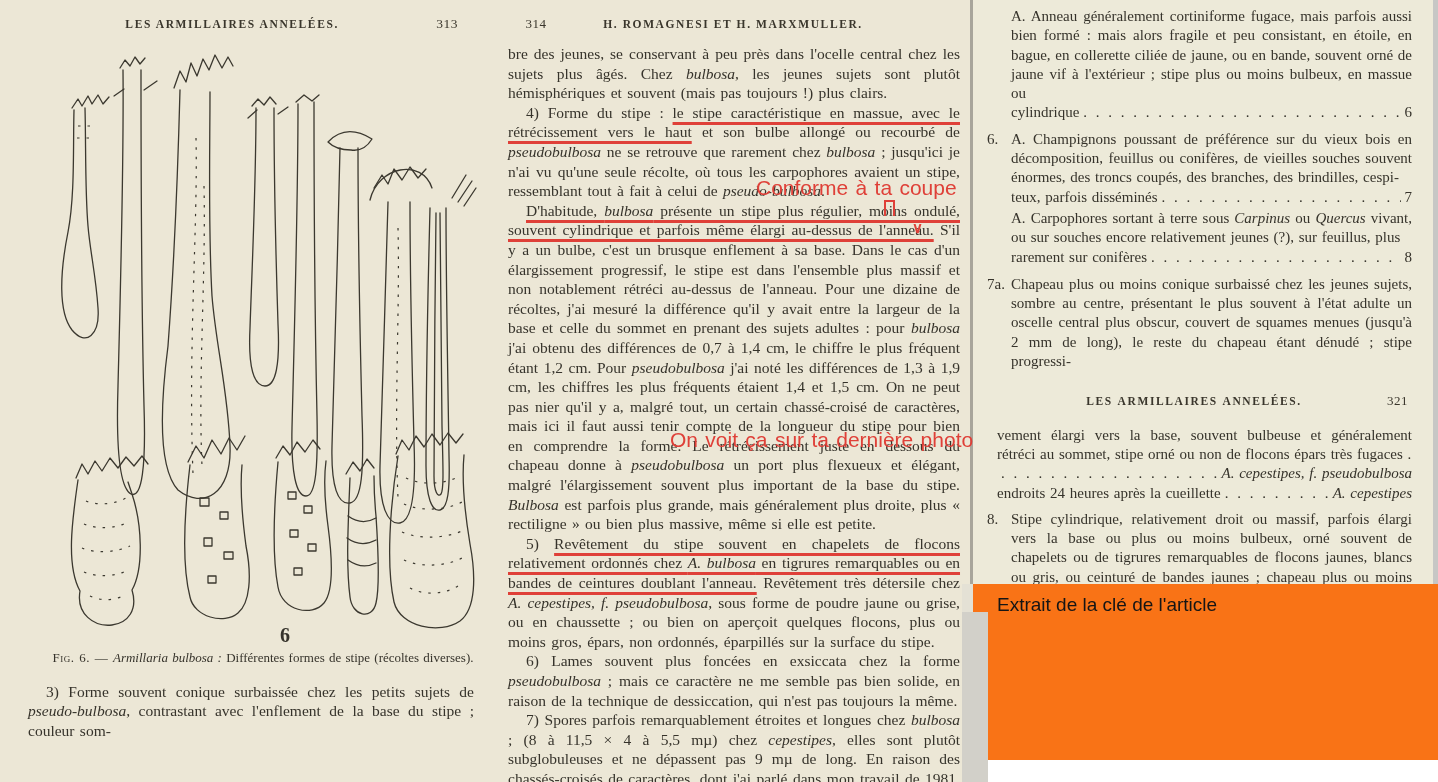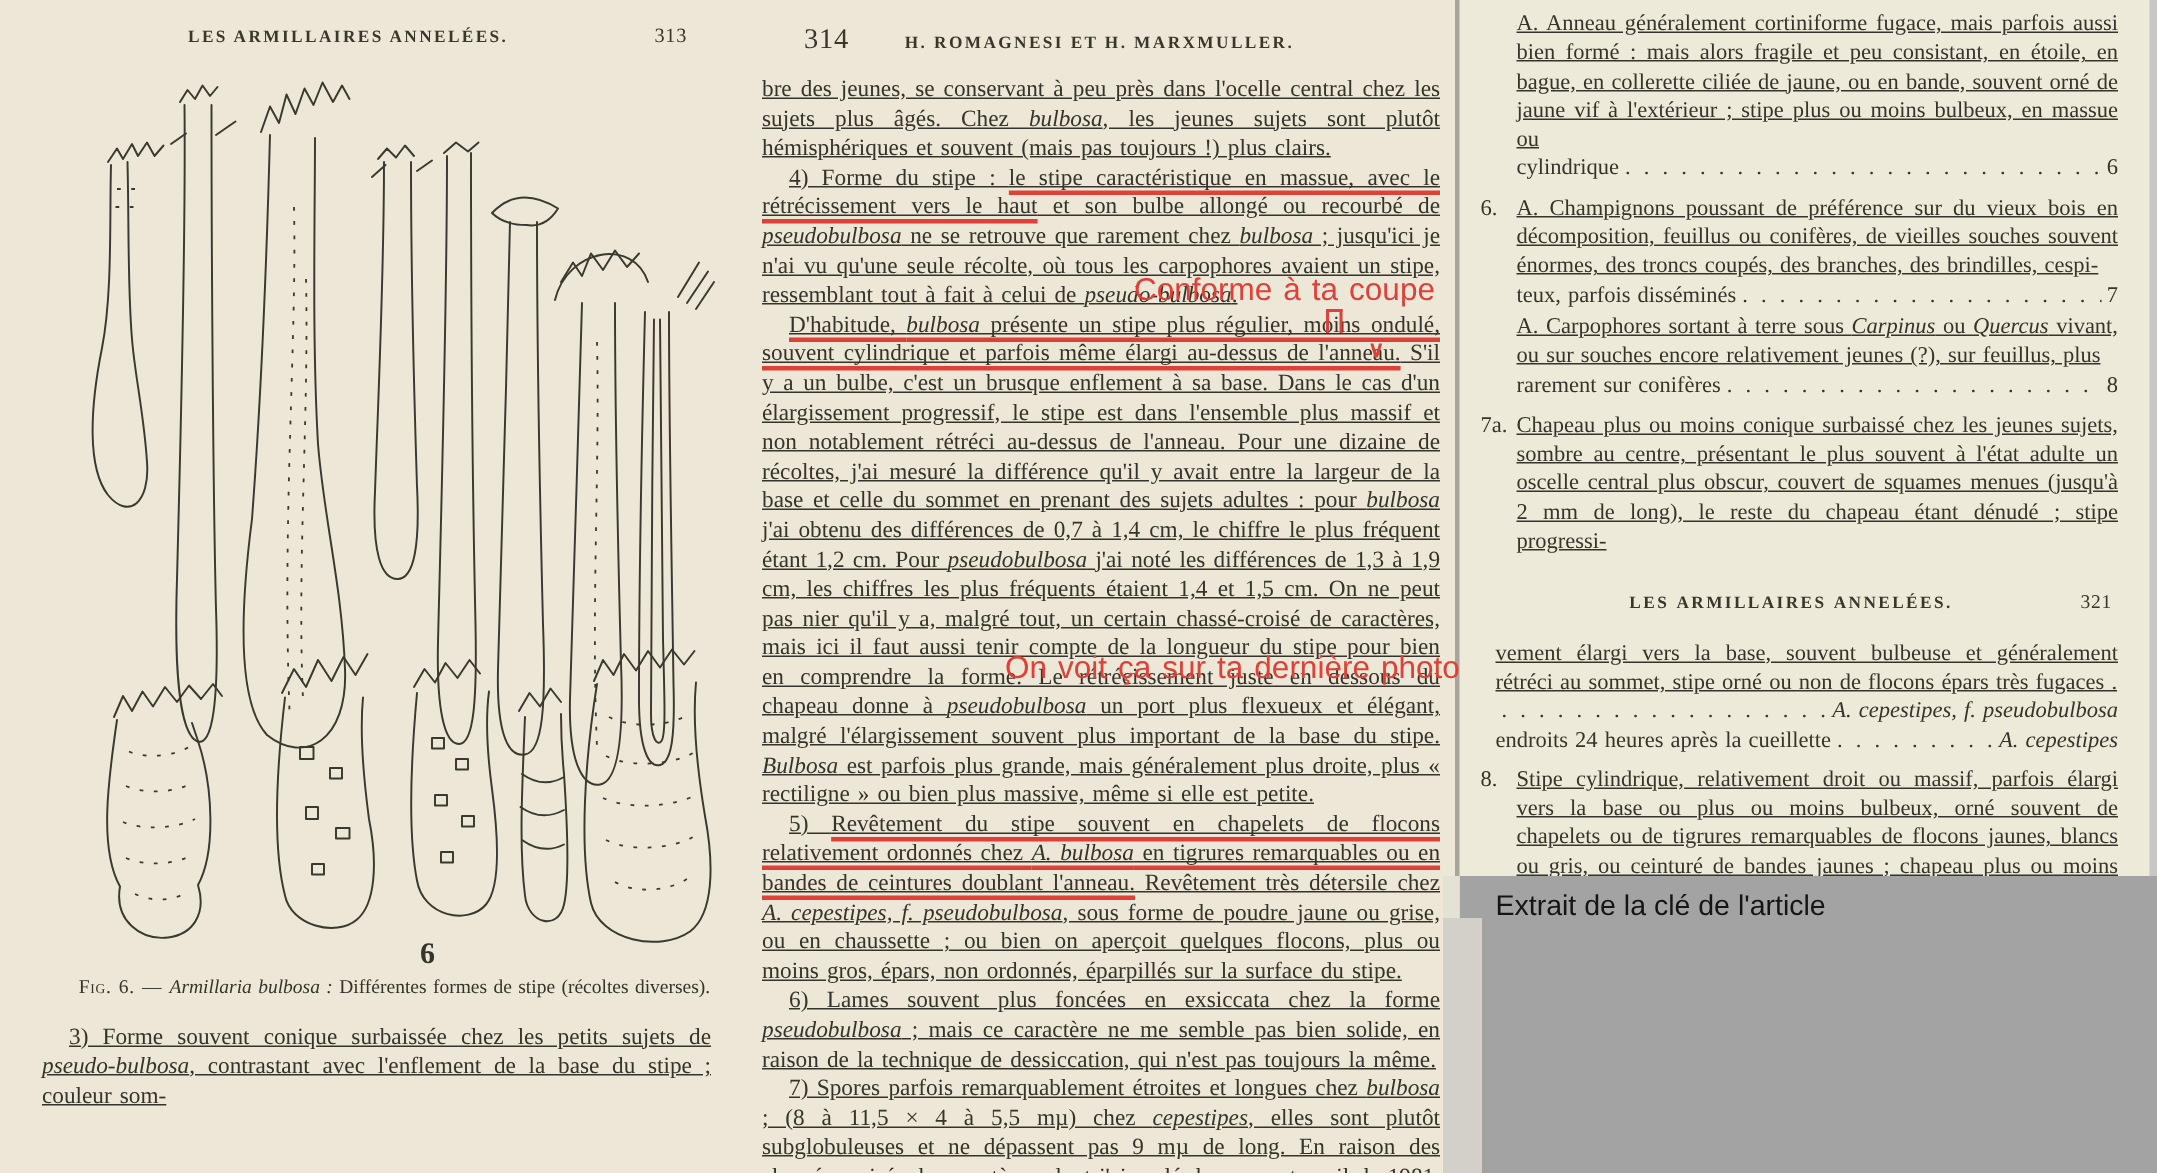--- a/index.html
+++ b/index.html
@@ -16,28 +16,28 @@
   .scan-spread{position:absolute;left:0;top:0;width:970px;height:782px;background:var(--paper);}
   .page{position:absolute;top:0;height:782px;}
   .page-313{left:0;width:478px;}
   .page-314{left:480px;width:490px;}
 
   .running-head{display:flex;align-items:baseline;font-size:11.5px;letter-spacing:1.6px;
     font-weight:bold;color:#3a362c;}
   .p313-head{margin:16px 20px 0 28px;}
   .p313-head .rh-title{flex:1;text-align:center;}
   .p314-head{margin:16px 10px 0 26px;}
-  .p314-head .rh-num{width:60px;text-align:right;letter-spacing:.5px;font-size:19px;font-weight:normal;}
+  .p314-head .rh-num{width:60px;text-align:center;letter-spacing:.5px;font-size:13px;font-weight:normal;}
   .p314-head .rh-title{flex:1;text-align:center;margin-right:60px;}
   .p313-head .rh-num{font-size:13.5px;font-weight:normal;letter-spacing:.5px;}
 
   .body-text{font-size:15.5px;line-height:19.6px;text-align:justify;word-spacing:1.5px;}
   .p313-col{margin:14px 8px 0 28px;width:446px;}
   .p314-col{margin:12px 10px 0 28px;width:452px;position:relative;}
-  .para{margin:0;text-decoration:underline;}
+  .para{margin:0;}
   .ind{text-indent:18px;}
   i{font-style:italic;}
 
   
   .ru{text-decoration:underline;text-decoration-color:var(--red);
       text-decoration-thickness:2.6px;text-underline-offset:4px;text-decoration-skip-ink:none;}
   .red-note{position:absolute;font-family:"Liberation Sans",sans-serif;font-size:21px;
       color:var(--red);white-space:nowrap;z-index:5;}
   .caret-mark{position:absolute;width:11px;height:16px;border:2.5px solid var(--red);
       border-bottom:none;z-index:5;}
@@ -62,21 +62,21 @@
   .ll-text{white-space:nowrap;}
   .dots{flex:1;overflow:hidden;white-space:nowrap;letter-spacing:2px;margin:0 4px;}
   .ref{white-space:nowrap;}
   .ref-sp{font-style:italic;}
   .head-321{display:flex;align-items:baseline;font-size:11.5px;letter-spacing:1.6px;
       font-weight:bold;color:#3a362c;margin:20px 4px 14px -10px;}
   .head-321 .rh-title{flex:1;text-align:center;}
   .head-321 .rh-num{font-size:13px;font-weight:normal;letter-spacing:.5px;}
 
   
-  .caption-zone{position:absolute;left:973px;top:584px;width:465px;height:198px;background:#a3a3a3;}
+  .caption-zone{position:absolute;left:973px;top:584px;width:465px;height:176px;background:#f97316;}
   .caption-text{font-family:"Liberation Sans",sans-serif;font-size:19px;color:#151515;
       padding:10px 0 0 24px;}
   .edge-shadow{position:absolute;left:962px;top:612px;width:26px;height:170px;background:#d2d0c9;}
   .edge-shadow2{position:absolute;left:962px;top:584px;width:11px;height:28px;background:#e4e1d5;}
 
   .stipe{stroke:#3b382f;stroke-width:1.3;fill:none;stroke-linecap:round;stroke-linejoin:round;}
   .tex{stroke:#3b382f;stroke-width:1.2;fill:none;stroke-dasharray:2.5 7;}
   .fig-num{font-family:"Liberation Serif",serif;font-size:20px;font-weight:bold;fill:#36332b;}
 </style>
 </head>

